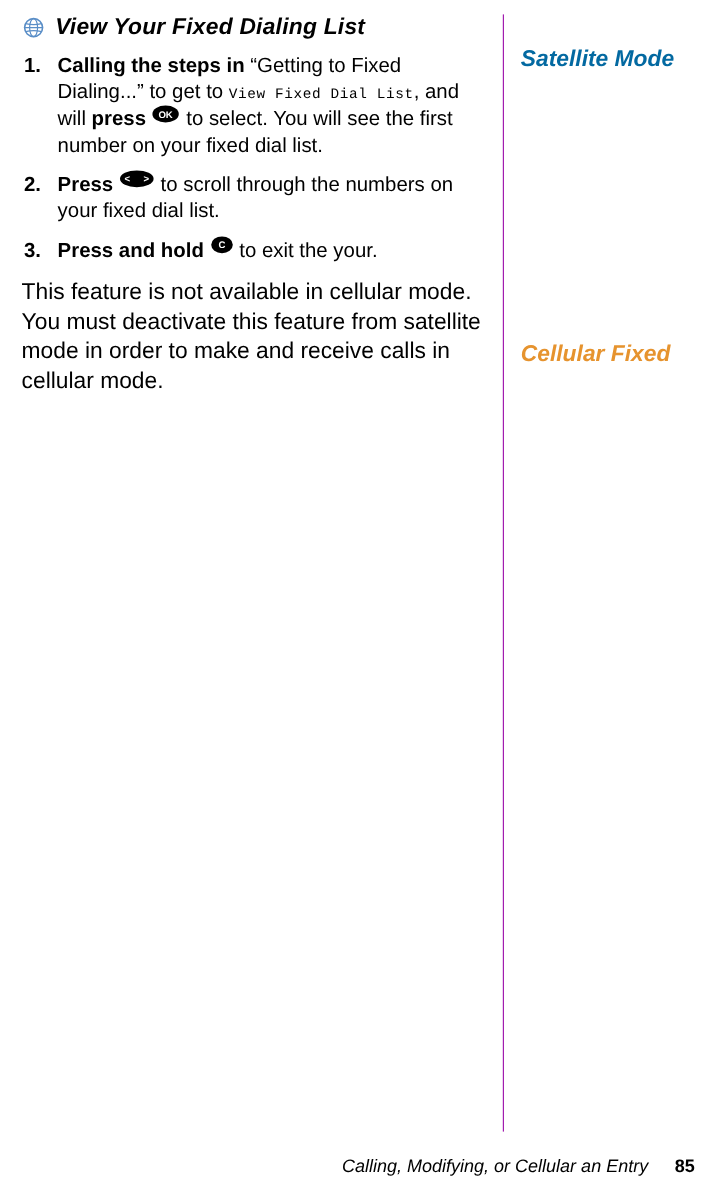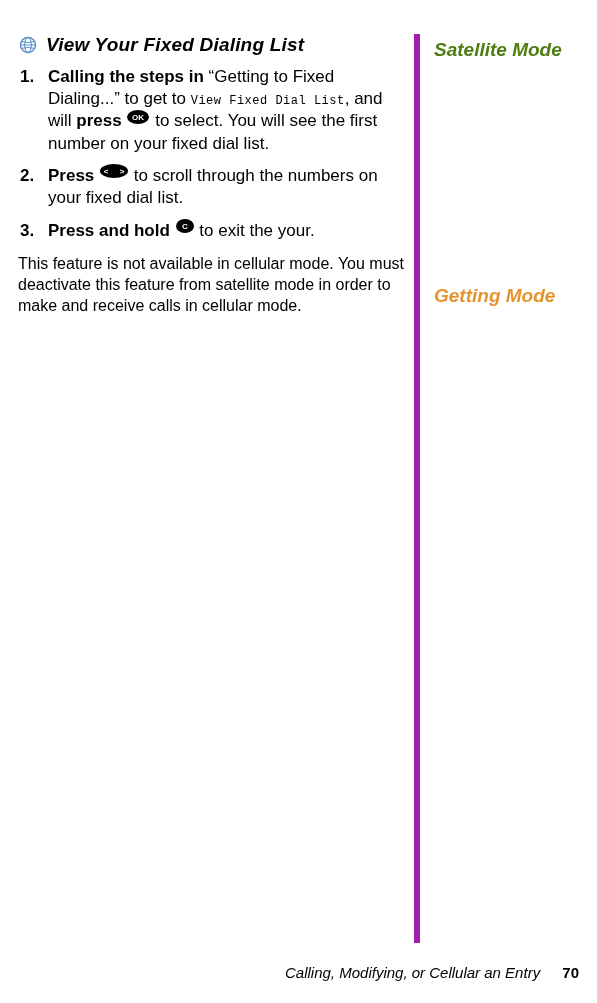--- a/index.html
+++ b/index.html
@@ -20,37 +20,36 @@
     }
     .columns {
       display: flex;
       flex-direction: row;
       gap: 10px;
       height: calc(100% - 60px);
     }
     .main-col {
       flex: 0 0 402px;
       padding-right: 10px;
-      border-right: 6px solid #a21caf;
-      margin-top: 22px;
+      border-right: 1px solid #a21caf;
     }
     .side-col {
       flex: 1;
       padding-left: 4px;
       padding-top: 26px;
     }
     .side-label {
       font-family: Arial, Helvetica, sans-serif;
       font-weight: 700;
       font-style: italic;
       font-size: 19px;
       line-height: 1.25;
     }
     .side-label.sat {
-      color: #4d7c0f;
+      color: #0369a1;
       margin-top: 0;
     }
     .side-label.cell {
       color: #e6932e;
       margin-top: 222px;
     }
     .heading-row {
       display: flex;
       align-items: center;
       gap: 8px;
@@ -99,21 +98,21 @@
       letter-spacing: 0.5px;
       font-size: 12px;
     }
     .key-icon {
       display: inline-block;
       vertical-align: middle;
       position: relative;
       top: -2px;
     }
     .cellular-note {
-      font-size: 16px;
+      font-size: 19px;
       line-height: 1.3;
       margin-top: 4px;
     }
     .footer {
       position: absolute;
       bottom: 22px;
       right: 18px;
       font-size: 15px;
       font-style: italic;
     }
@@ -181,22 +180,22 @@
           <span> to exit the your.</span>
         </li>
       </ol>
 
       <p class="cellular-note">This feature is not available in cellular mode. You must deactivate this feature from satellite mode in order to make and receive calls in cellular mode.</p>
 
     </div>
 
     <div class="side-col">
       <div class="side-label sat">Satellite Mode</div>
-      <div class="side-label cell">Getting Mode</div>
+      <div class="side-label cell">Cellular Fixed</div>
     </div>
 
   </div>
 
   <div class="footer">
     <span>Calling, Modifying, or Cellular an Entry</span>
-    <span class="pn">70</span>
+    <span class="pn">85</span>
   </div>
 </div>
 
 </body></html>

